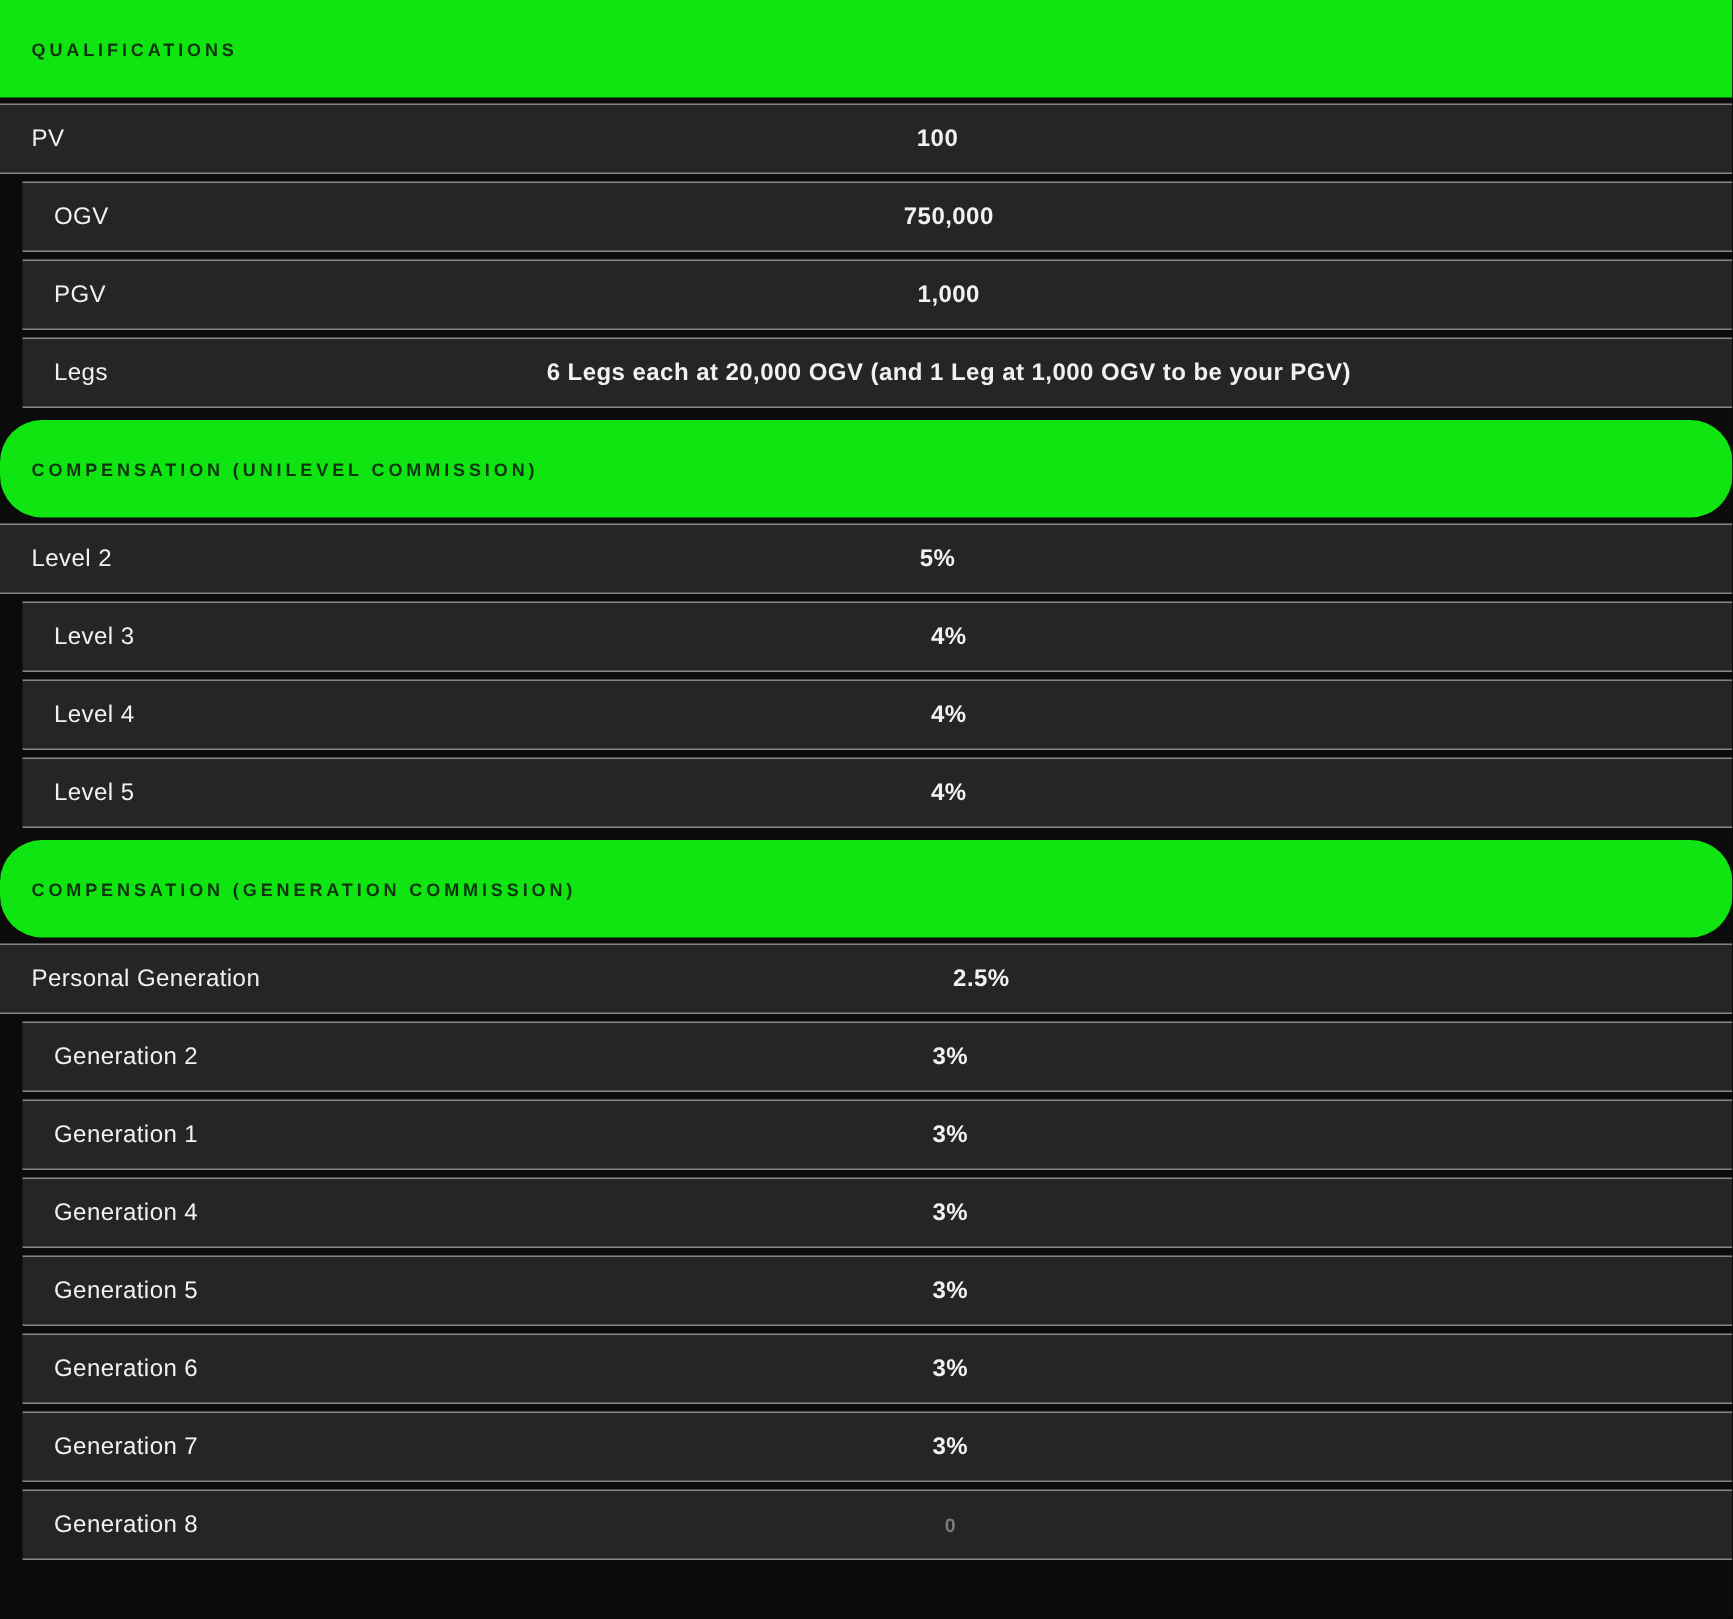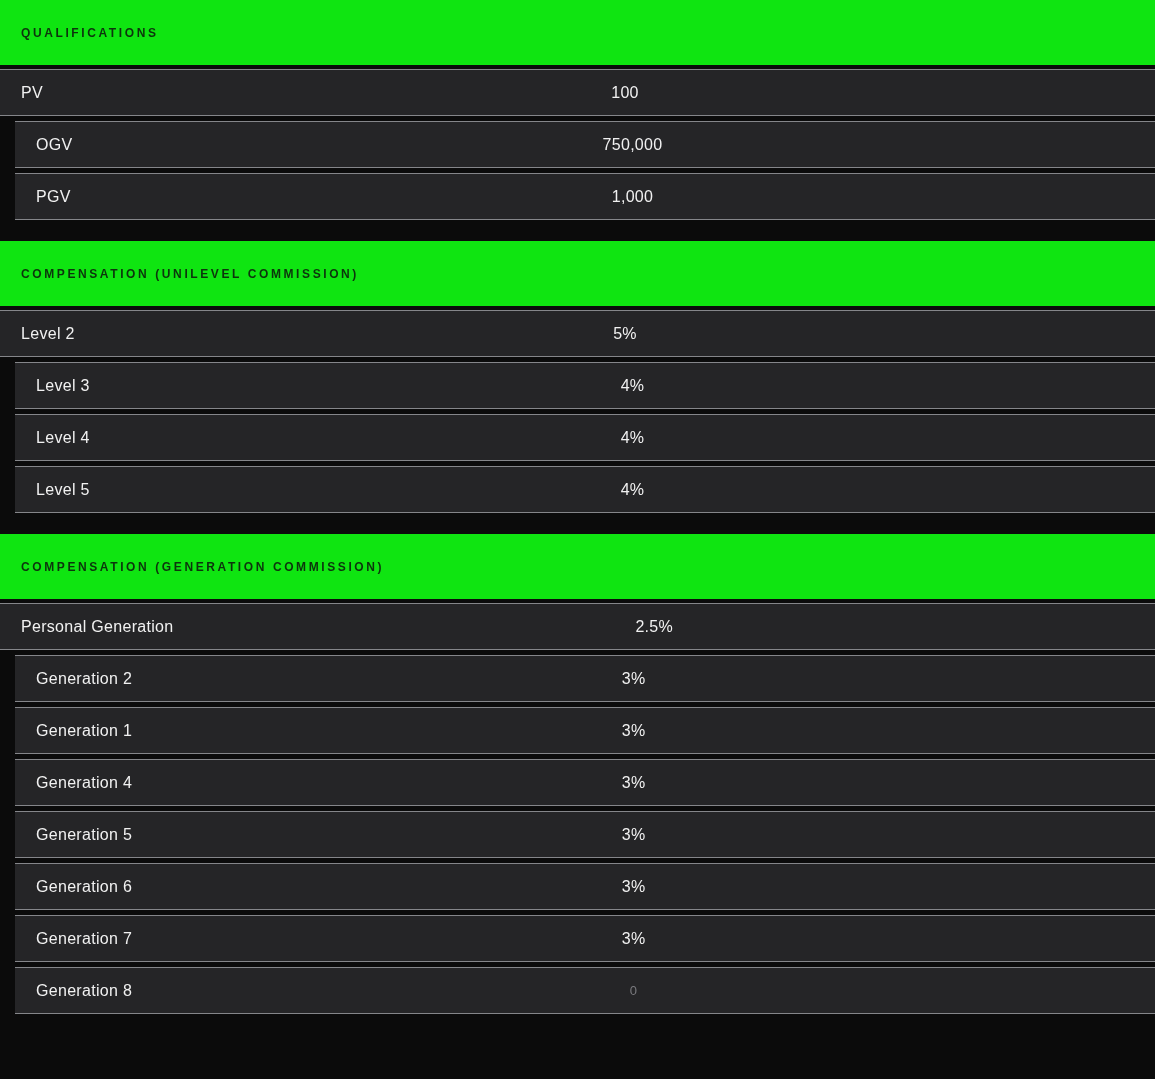--- a/index.html
+++ b/index.html
@@ -23,21 +23,22 @@
     align-items: center;
     padding-left: 21px;
     box-sizing: border-box;
     font-size: 12px;
     font-weight: bold;
     letter-spacing: 2.6px;
     text-transform: uppercase;
     margin-bottom: 4px;
   }
   .section + .section .section-header {
-    margin-top: 21px;
+    margin-top: 8px;
+    border-radius: 28px;
   }
   .row {
     height: 47px;
     background: #252527;
     border-top: 1px solid #85868a;
     border-bottom: 1px solid #85868a;
     box-sizing: border-box;
     display: flex;
     align-items: center;
     color: #f1f1f1;
@@ -49,20 +50,21 @@
     flex: 0 0 115px;
     padding-left: 21px;
     box-sizing: border-box;
     white-space: nowrap;
     overflow: visible;
   }
   .row-value {
     flex: 1 1 auto;
     text-align: center;
     padding-right: 20px;
+    font-weight: bold;
   }
   .row-value.dim {
     color: #7a7a7e;
     font-size: 13px;
   }
 </style>
 </head>
 <body>
 
 <div class="plan-table">
@@ -75,20 +77,24 @@
       <span class="row-label">PV</span>
       <span class="row-value">100</span>
     </div>
     <div class="row">
       <span class="row-label">OGV</span>
       <span class="row-value">750,000</span>
     </div>
     <div class="row">
       <span class="row-label">PGV</span>
       <span class="row-value">1,000</span>
+    </div>
+    <div class="row">
+      <span class="row-label">Legs</span>
+      <span class="row-value">6 Legs each at 20,000 OGV (and 1 Leg at 1,000 OGV to be your PGV)</span>
     </div>
   </div>
 
   <div class="section">
     <div class="section-header">
       <span>COMPENSATION (UNILEVEL COMMISSION)</span>
     </div>
     <div class="row">
       <span class="row-label">Level 2</span>
       <span class="row-value">5%</span>

